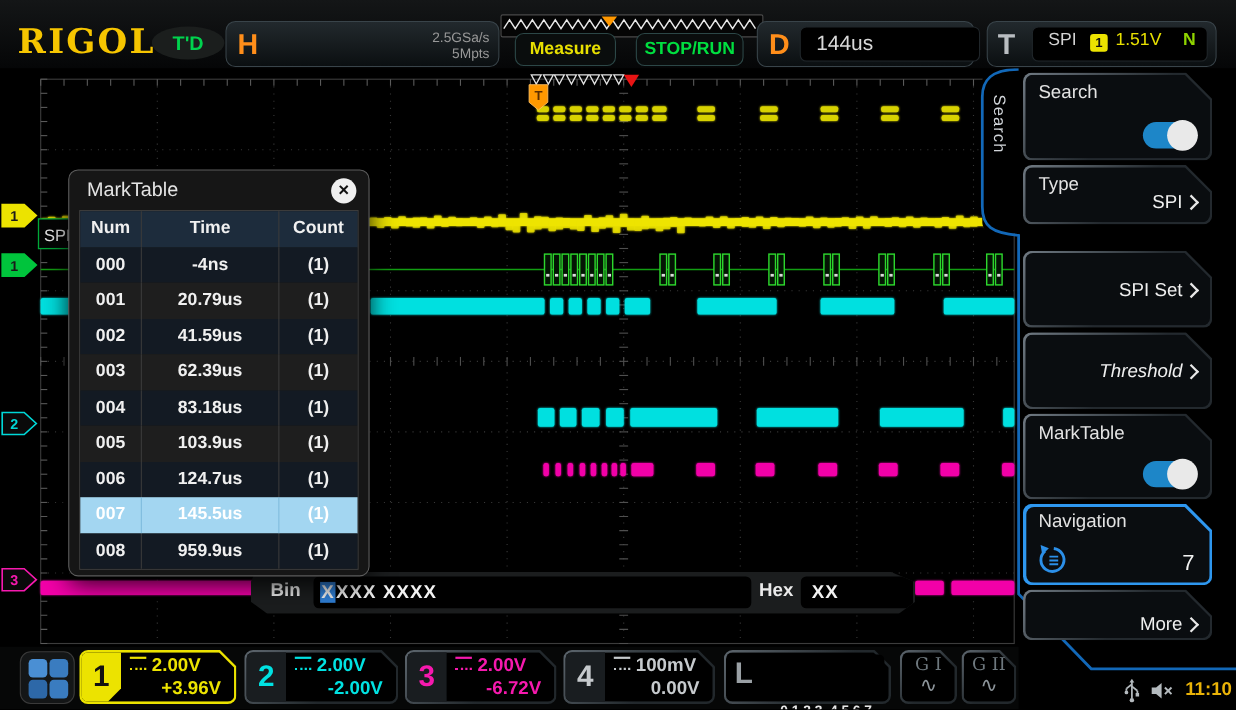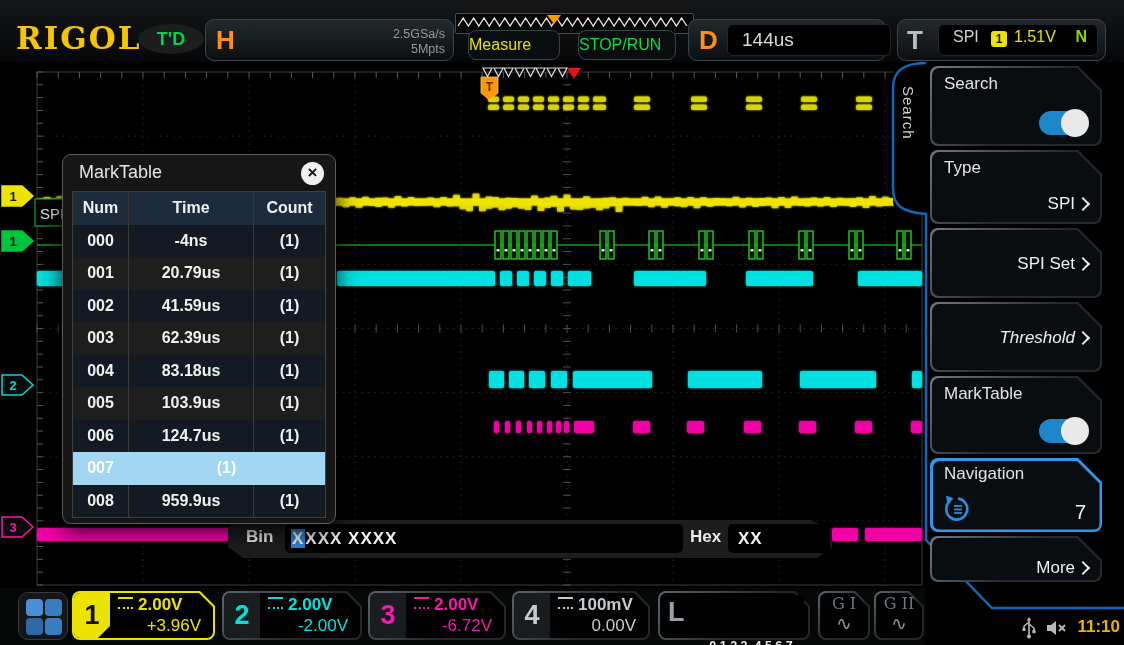--- a/index.html
+++ b/index.html
@@ -13,21 +13,21 @@
         font-size:31px;color:#f6c500;letter-spacing:2px;}
   .td-badge{position:absolute;left:138px;top:24px;width:66px;height:30px;background:#1b1e1d;
         border-radius:50%;text-align:center;line-height:30px;color:#00d34e;font-weight:bold;font-size:18px;}
   .tgroup{position:absolute;top:19px;height:40px;background:linear-gradient(#22292d,#0b0f11);
         border:1px solid #39444a;border-radius:9px;}
   .tletter{position:absolute;font-weight:bold;font-size:26px;top:5px;}
   .innerbox{position:absolute;top:4px;height:30px;background:#000;border:1px solid #20262a;border-radius:6px;
         color:#d9d9d9;font-size:19px;}
   .srate{position:absolute;right:8px;text-align:right;color:#989898;font-size:12.5px;line-height:15px;top:7px;}
   .tbtn{position:absolute;top:30px;height:28px;background:#0a0d0d;border:1px solid #2c4747;border-radius:8px;
-        font-weight:normal;font-size:16px;line-height:27px;}
+        font-weight:bold;font-size:16px;text-align:center;line-height:27px;}
   .strip{position:absolute;left:455px;top:13px;width:237px;height:19px;background:#050505;border:1px solid #4a4a4a;border-radius:2px;}
 
   
   .popup{position:absolute;left:62px;top:154px;width:272px;height:368px;background:#161616;
          border:1px solid #5c5c5c;border-radius:9px;box-shadow:0 6px 22px rgba(0,0,0,.85);z-index:5;}
   .popup-title{position:absolute;left:16px;top:7px;color:#e4e4e4;font-size:18px;}
   .popup-close{position:absolute;right:11px;top:7px;width:23px;height:23px;border-radius:50%;background:#efefef;
          color:#101010;font-weight:bold;font-size:17px;text-align:center;line-height:22px;cursor:pointer;}
   .ttable{position:absolute;left:9px;top:36px;width:252px;border:1px solid #3f3f3f;}
   .trow{display:flex;height:32.5px;line-height:32.5px;font-size:16px;color:#f0f0f0;font-weight:bold;}
@@ -79,21 +79,21 @@
   .ch-o{position:absolute;inset:0;background:linear-gradient(135deg,#5d666e,#22282c 60%);
         border-radius:8px;clip-path:polygon(0 0,calc(100% - 15px) 0,100% 15px,100% 100%,0 100%);}
   .chbox.ch1sel .ch-o{background:#ece300;}
   .ch-i{position:absolute;inset:2px;background:#000;border-radius:6px;
         clip-path:polygon(0 0,calc(100% - 14px) 0,100% 14px,100% 100%,0 100%);}
   .chnum{position:absolute;left:2px;top:2px;bottom:2px;width:36px;font-size:27px;font-weight:bold;
         text-align:center;line-height:45px;border-radius:6px 0 0 6px;}
   .chbox.ch1sel .chnum{background:#ece300;color:#111;clip-path:polygon(0 0,100% 0,100% calc(100% - 12px),calc(100% - 12px) 100%,0 100%);}
   .chnum.dim{background:#191d20;}
   .chline1{position:absolute;left:46px;top:4px;font-size:17px;font-weight:bold;}
-  .chline2{position:absolute;right:14px;bottom:4px;font-size:17px;font-weight:normal;}
+  .chline2{position:absolute;right:14px;bottom:4px;font-size:17px;font-weight:bold;}
   .dcicon{display:inline-block;width:15px;height:8px;border-top:2.5px solid;border-bottom:2px dotted;margin-right:5px;margin-bottom:1px;}
   .c-y{color:#ece300;}.c-c{color:#00e2e2;}.c-m{color:#f619ae;}.c-w{color:#c6cacd;}
   .lbox .lltr{position:absolute;left:10px;top:6px;font-size:27px;font-weight:bold;color:#9aa0a5;}
   .ldigits{position:absolute;left:40px;top:4px;right:6px;bottom:4px;background:#000;border-radius:5px;
         color:#e8e8e8;font-size:12.5px;font-weight:bold;text-align:center;white-space:pre;line-height:20px;padding-top:1px;}
   .gbox{text-align:center;color:#6e787e;}
   .gbox .gl{position:absolute;top:3px;width:100%;font-family:"DejaVu Serif",serif;font-size:16px;}
   .gbox .gw{position:absolute;top:21px;width:100%;font-family:"DejaVu Sans",sans-serif;font-size:19px;color:#8d959b;}
 </style>
 </head>
@@ -667,20 +667,21 @@
           <span class="c2">103.9us</span>
           <span class="c3">(1)</span>
         </div>
       <div class="trow even">
           <span class="c1">006</span>
           <span class="c2">124.7us</span>
           <span class="c3">(1)</span>
         </div>
       <div class="trow odd selected">
           <span class="c1">007</span>
+          <span class="c2">145.5us</span>
           <span class="c3">(1)</span>
         </div>
       <div class="trow even">
           <span class="c1">008</span>
           <span class="c2">959.9us</span>
           <span class="c3">(1)</span>
         </div>
     </div>
   </div>
 
@@ -703,21 +704,21 @@
     <div class="nbox" style="top:4px;height:80px;">
       <div class="nb-o"></div>
         <div class="nb-i"></div>
       <span class="nb-label">Search</span>
       <div class="toggle">
           <div class="tr"></div>
           <div class="kn"></div>
         </div>
     </div>
 
-    <div class="nbox" style="top:88px;height:74px;">
+    <div class="nbox" style="top:88px;height:54px;">
       <div class="nb-o"></div>
         <div class="nb-i"></div>
       <span class="nb-label">Type</span>
       <span class="nb-val" style="bottom:10px;"><span>SPI</span><i class="chev"></i></span>
     </div>
 
     <div class="nbox" style="top:166px;height:70px;">
       <div class="nb-o"></div>
         <div class="nb-i"></div>
       <span class="nb-val" style="top:26px;"><span>SPI Set</span><i class="chev"></i></span>

